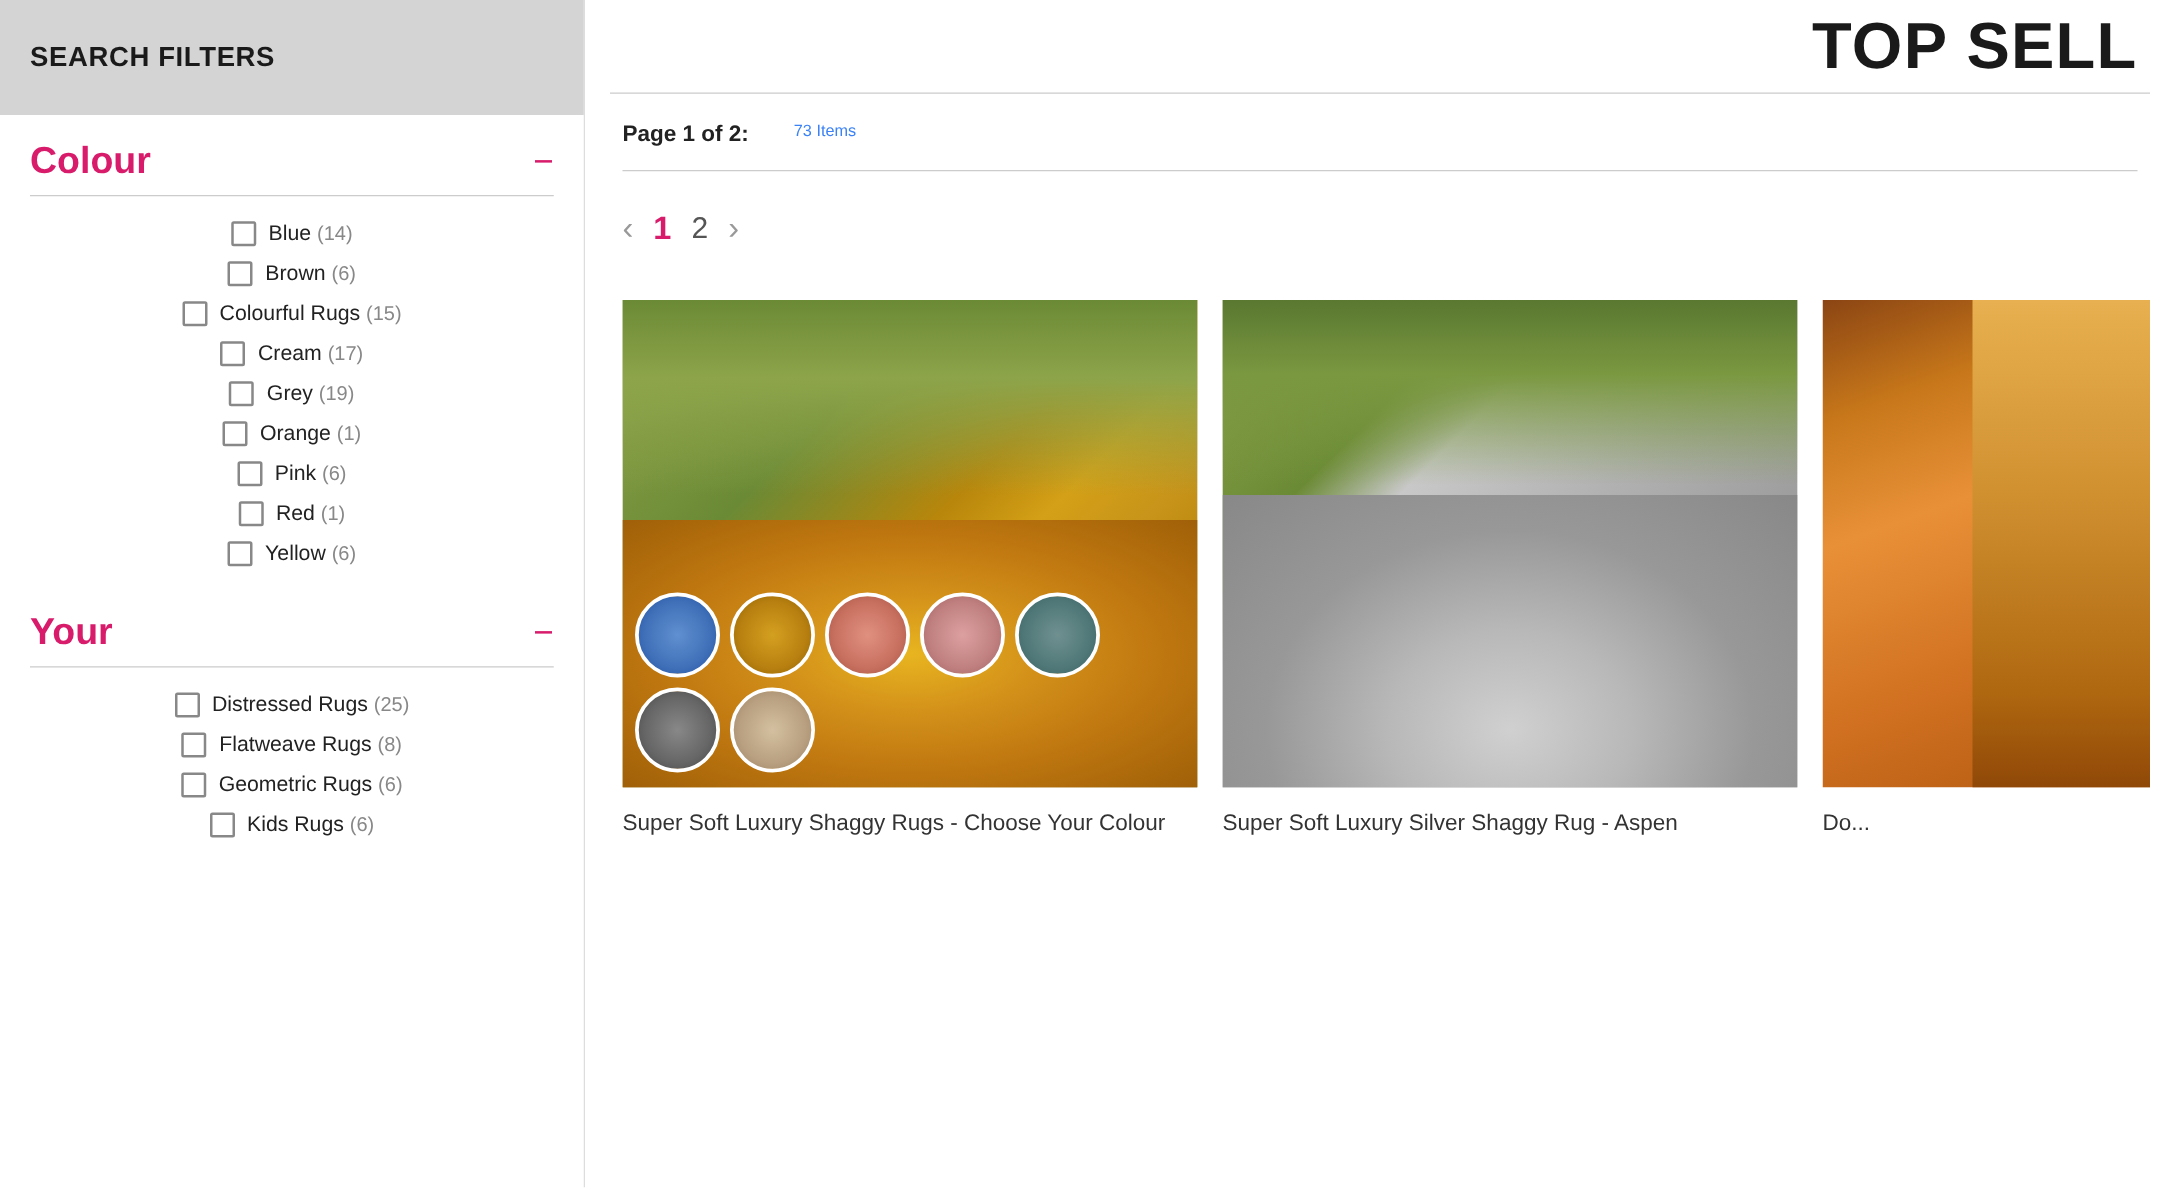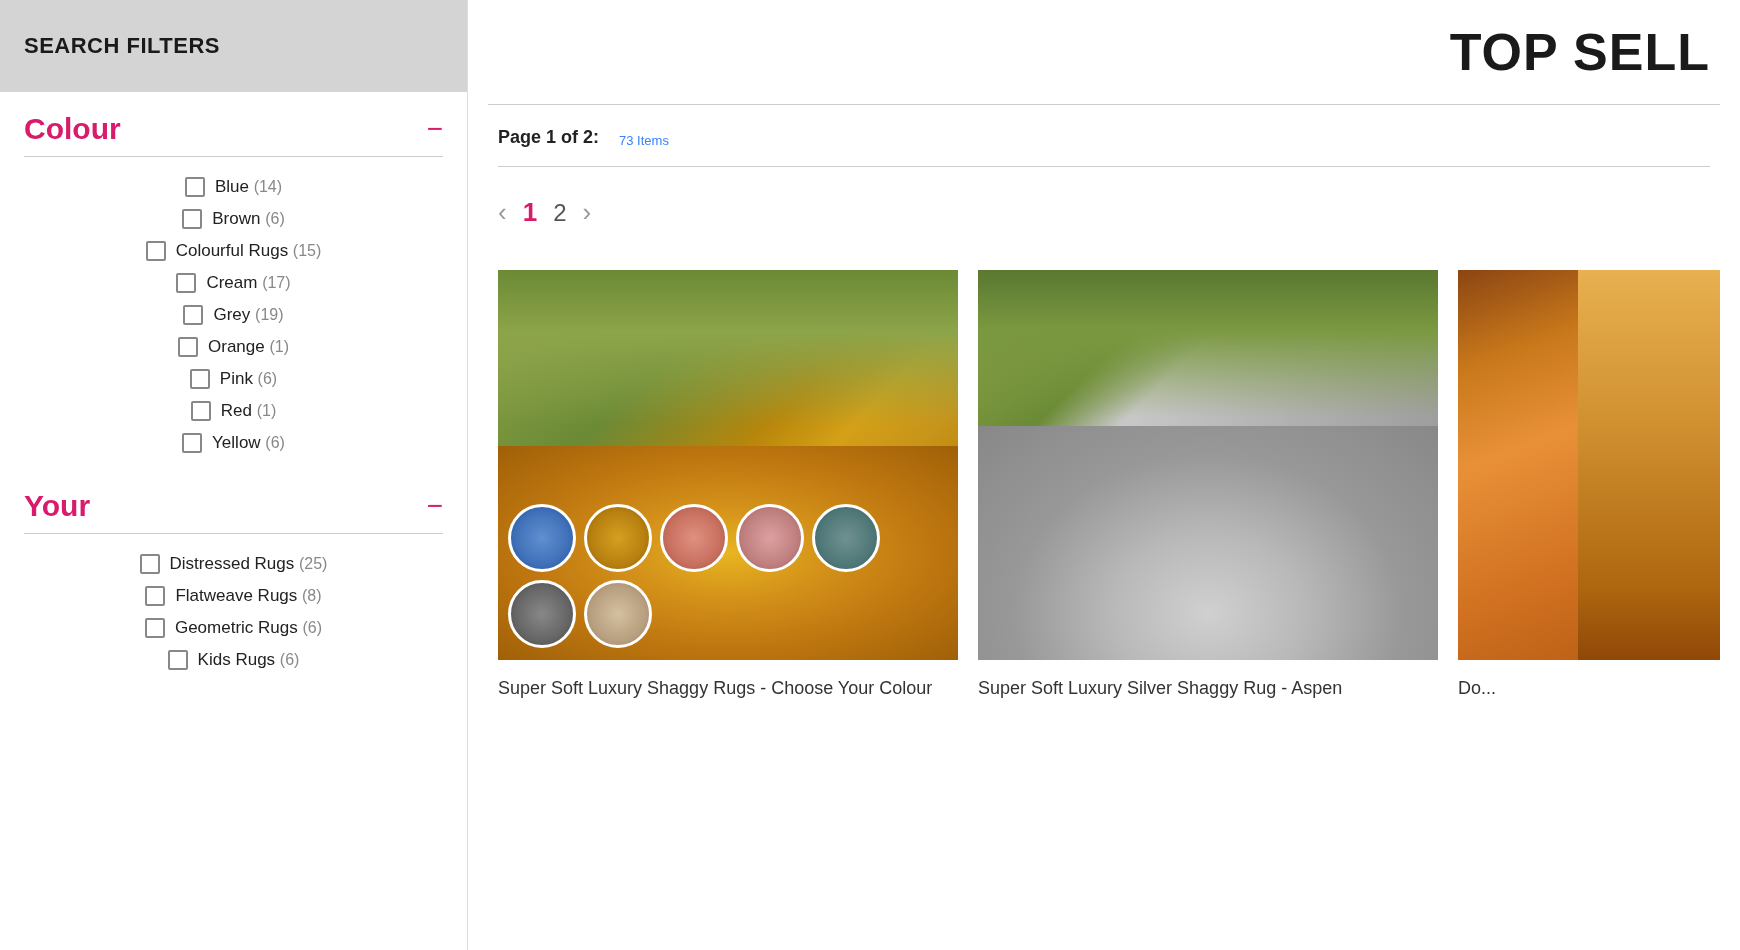--- a/index.html
+++ b/index.html
@@ -92,34 +92,34 @@
       padding: 0 20px;
       overflow: hidden;
     }
 
     .top-bar {
       display: flex;
       align-items: center;
       justify-content: flex-end;
       padding: 0 10px;
       border-bottom: 1px solid #ccc;
-      height: 105px;
+      height: 75px;
     }
 
     .top-sell-title {
       font-size: 52px;
       font-weight: 900;
       color: #1a1a1a;
       letter-spacing: 1px;
     }
 
     .page-info-row {
       display: flex;
-      align-items: flex-end;
-      gap: 20px;
+      align-items: flex-start;
+      gap: 36px;
       padding: 22px 10px 18px 10px;
     }
 
     .page-info-label {
       font-size: 18px;
       font-weight: 800;
       color: #222;
     }
 
     .page-info-items {

